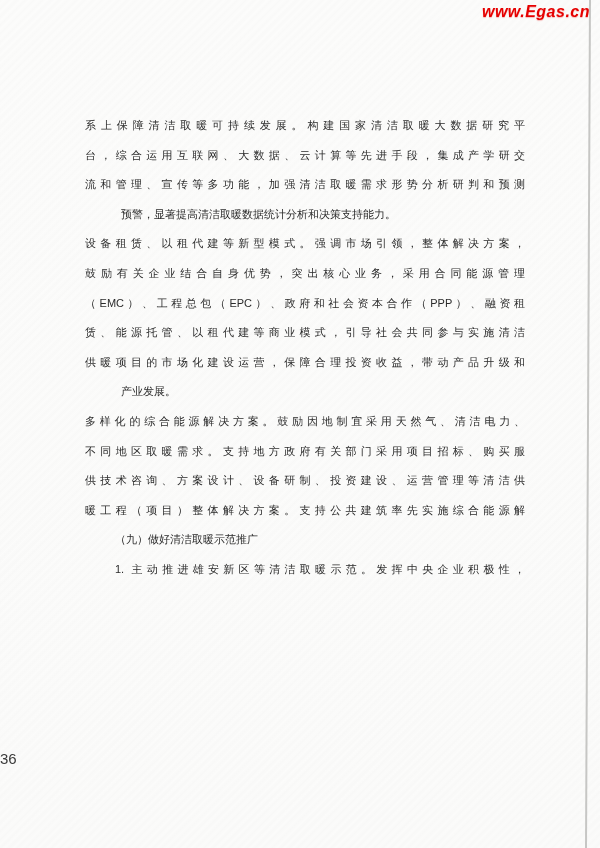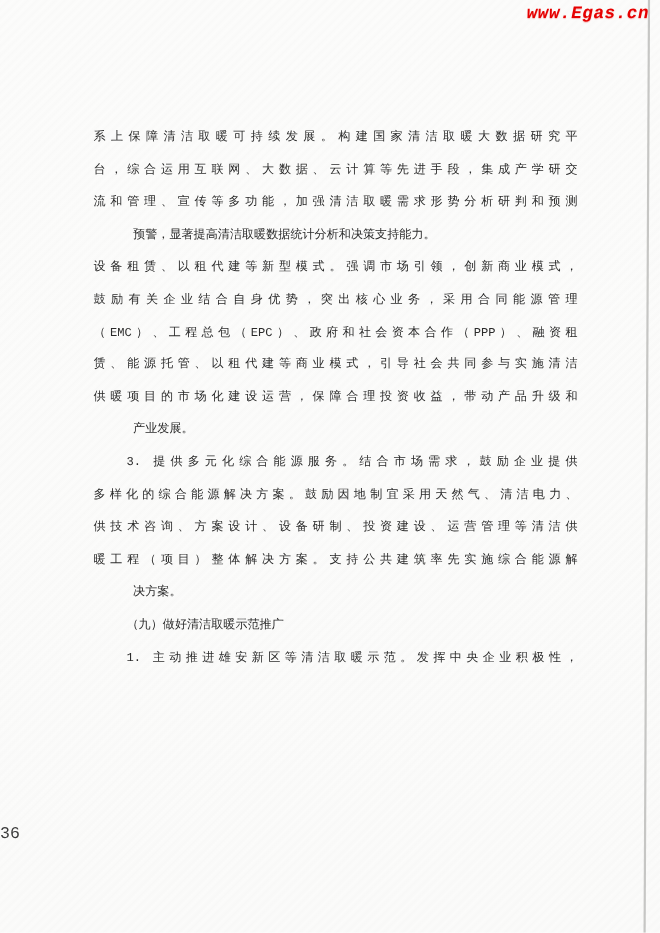--- a/index.html
+++ b/index.html
@@ -10,21 +10,21 @@
   .page {
     position: relative;
     width: 600px;
     height: 848px;
     overflow: hidden;
     background: #fcfcfb;
     
     background-image:
       repeating-linear-gradient(135deg, rgba(0,0,0,0.012) 0px, rgba(0,0,0,0) 3px, rgba(0,0,0,0.012) 6px),
       linear-gradient(#fcfcfb, #fbfbfa);
-    font-family: Liberation Mono, monospace;
+    font-family: Liberation Sans, sans-serif;
   }
   .watermark {
     position: absolute;
     top: 3px;
     right: 10px;
     font-size: 16px;
     font-weight: bold;
     font-style: italic;
     color: #e60000;
     letter-spacing: 0.5px;
@@ -84,30 +84,29 @@
 
   <div class="watermark">www.Egas.cn</div>
 
   <div class="scan-edge"></div>
 
   <div class="text-block">
     <div class="line">系上保障清洁取暖可持续发展。构建国家清洁取暖大数据研究平</div>
     <div class="line">台，综合运用互联网、大数据、云计算等先进手段，集成产学研交</div>
     <div class="line">流和管理、宣传等多功能，加强清洁取暖需求形势分析研判和预测</div>
     <div class="line end">预警，显著提高清洁取暖数据统计分析和决策支持能力。</div>
-    <div class="line">设备租赁、以租代建等新型模式。强调市场引领，创新商业模式，</div>
+    <div class="line">设备租赁、以租代建等新型模式。强调市场引领，整体解决方案，</div>
     <div class="line">鼓励有关企业结合自身优势，突出核心业务，采用合同能源管理</div>
     <div class="line">（EMC）、工程总包（EPC）、政府和社会资本合作（PPP）、融资租</div>
     <div class="line">赁、能源托管、以租代建等商业模式，引导社会共同参与实施清洁</div>
     <div class="line">供暖项目的市场化建设运营，保障合理投资收益，带动产品升级和</div>
     <div class="line end">产业发展。</div>
-    <div class="line indent">3. 提供多元化综合能源服务。结合市场需求，鼓励企业提供</div>
     <div class="line">多样化的综合能源解决方案。鼓励因地制宜采用天然气、清洁电力、</div>
+    <div class="line">不同地区取暖需求。支持地方政府有关部门采用项目招标、购买服</div>
     <div class="line">供技术咨询、方案设计、设备研制、投资建设、运营管理等清洁供</div>
     <div class="line">暖工程（项目）整体解决方案。支持公共建筑率先实施综合能源解</div>
-    <div class="line end">决方案。</div>
     <div class="line heading indent">（九）做好清洁取暖示范推广</div>
     <div class="line indent">1. 主动推进雄安新区等清洁取暖示范。发挥中央企业积极性，</div>
   </div>
 
   <div class="page-number">36</div>
 
 </div>
 
 </body></html>

